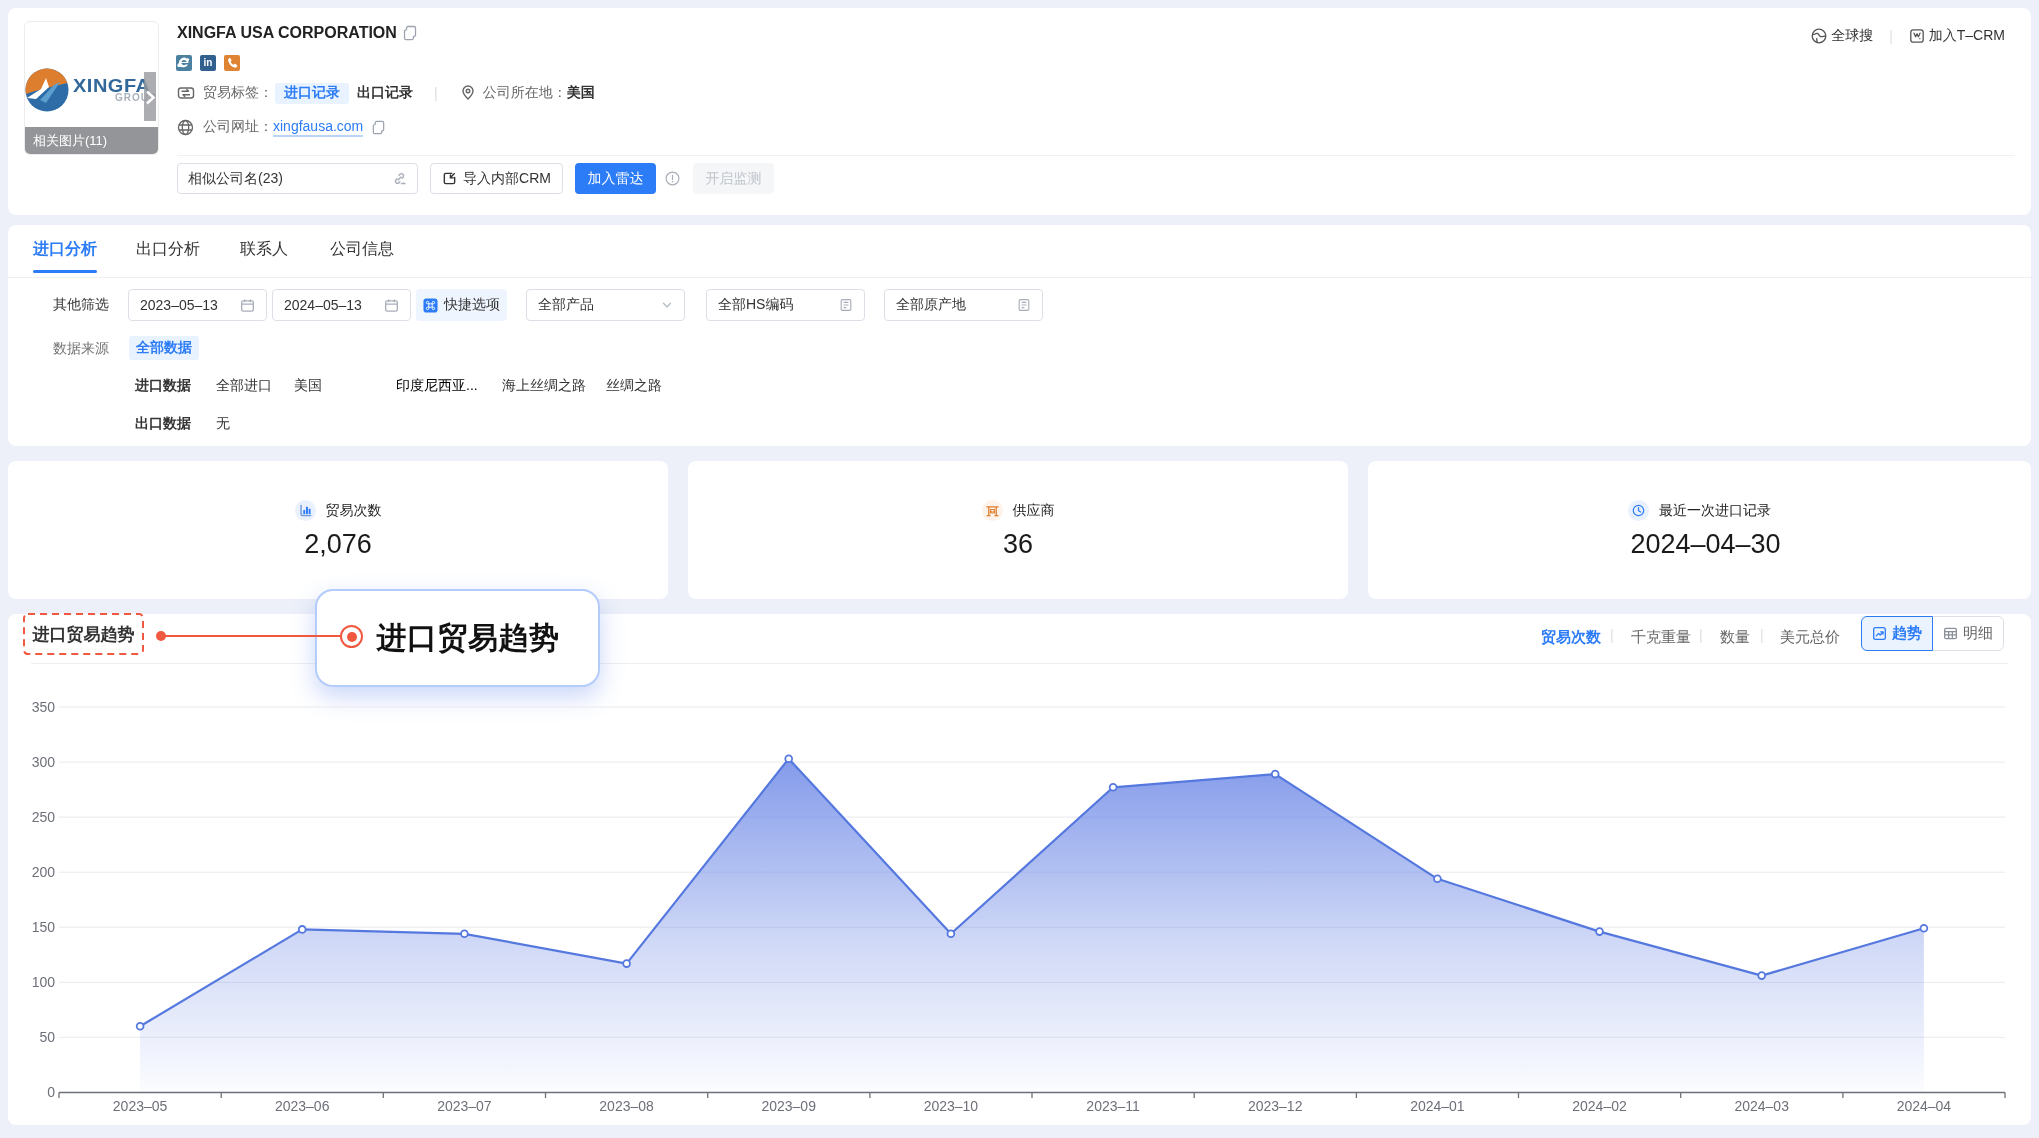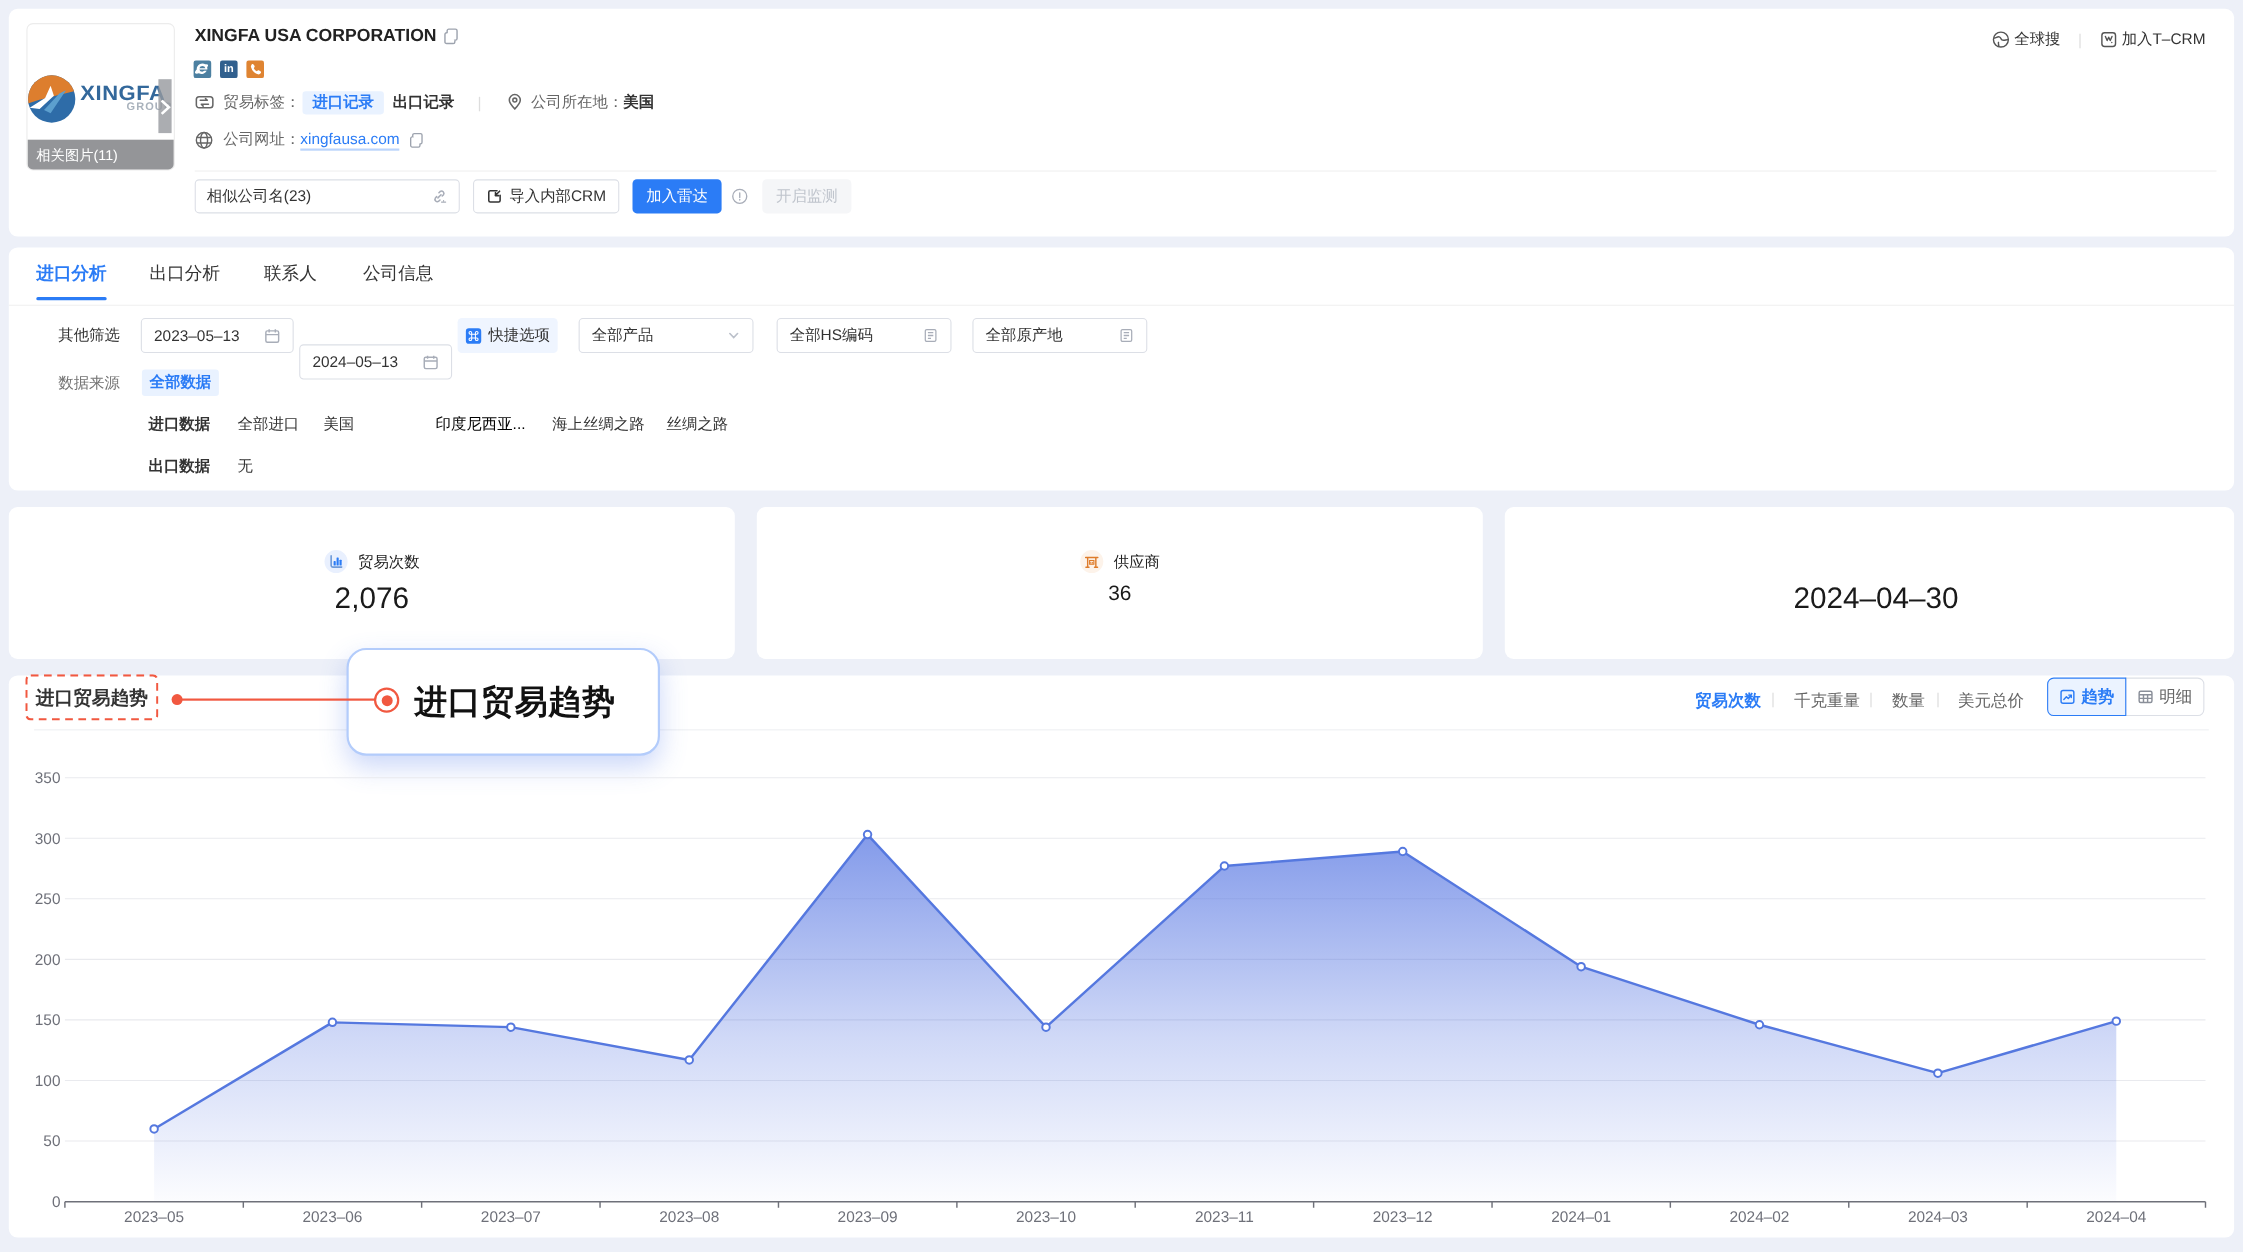--- a/index.html
+++ b/index.html
@@ -140,21 +140,21 @@
   <div class="abs" style="left:0;top:52px;width:2023px;height:1px;background:#F0F0F0;"></div>
 
   <div class="abs" style="left:45px;top:71px;color:#333;">其他筛选</div>
   <div class="abs row" style="left:120px;top:64px;width:139px;height:32px;border:1px solid #DCDFE6;border-radius:4px;padding:0 11px;justify-content:space-between;color:#333;">
     <span>2023–05–13</span>
     <svg width="15" height="15" viewBox="0 0 16 16" fill="none" stroke="#A8ADB8" stroke-width="1.4">
         <rect x="1.8" y="3" width="12.4" height="11" rx="1.5"></rect>
         <path d="M1.8 6.6h12.4M5 1.5v3M11 1.5v3"></path>
       </svg>
   </div>
-  <div class="abs row" style="left:264px;top:64px;width:139px;height:32px;border:1px solid #DCDFE6;border-radius:4px;padding:0 11px;justify-content:space-between;color:#333;margin-top:24px;">
+  <div class="abs row" style="left:264px;top:64px;width:139px;height:32px;border:1px solid #DCDFE6;border-radius:4px;padding:0 11px;justify-content:space-between;color:#333;">
     <span>2024–05–13</span>
     <svg width="15" height="15" viewBox="0 0 16 16" fill="none" stroke="#A8ADB8" stroke-width="1.4">
         <rect x="1.8" y="3" width="12.4" height="11" rx="1.5"></rect>
         <path d="M1.8 6.6h12.4M5 1.5v3M11 1.5v3"></path>
       </svg>
   </div>
   <div class="abs row" style="left:408px;top:64px;width:91px;height:32px;background:#EFF5FF;border-radius:4px;justify-content:center;color:#333;">
     <svg width="15" height="15" viewBox="0 0 16 16">
         <rect x="0.5" y="0.5" width="15" height="15" rx="3" fill="#2B7CF6"></rect>
         <path d="M6.2 6.2h3.6v3.6H6.2z M6.2 6.2V4.9a1.3 1.3 0 1 0-1.3 1.3z M9.8 6.2h1.3a1.3 1.3 0 1 0-1.3-1.3z M9.8 9.8v1.3a1.3 1.3 0 1 0 1.3-1.3z M6.2 9.8H4.9a1.3 1.3 0 1 0 1.3 1.3z" fill="none" stroke="#fff" stroke-width="1"></path>
@@ -214,22 +214,31 @@
   <div class="abs row" style="left:688px;top:39px;width:660px;justify-content:center;">
     <div class="row" style="width:21px;height:21px;border-radius:50%;background:#FDF3EA;justify-content:center;">
       <svg width="13" height="13" viewBox="0 0 14 14" fill="none" stroke="#DE7C2B" stroke-width="1.4">
           <path d="M1 3h12M3 3v9.6M11 3v9.6M1.3 12.6h3M9.7 12.6h3" stroke-linecap="round"></path>
           <rect x="4.9" y="6" width="4.2" height="3.6" stroke-width="1.1"></rect>
           <path d="M6.1 8.2v.1M7.9 8.2v.1" stroke-linecap="round" stroke-width="1.3"></path>
         </svg>
     </div>
     <span style="margin-left:10px;font-size:14px;color:#222;">供应商</span>
   </div>
-  <div class="abs" style="left:688px;top:68px;width:660px;text-align:center;font-size:19px;color:#1A1A1A;">36</div>
-
+  <div class="abs" style="left:688px;top:68px;width:660px;text-align:center;font-size:27px;color:#1A1A1A;">36</div>
+
+  <div class="abs row" style="left:1368px;top:39px;width:663px;justify-content:center;">
+    <div class="row" style="width:21px;height:21px;border-radius:50%;background:#E9F0FE;justify-content:center;">
+      <svg width="13" height="13" viewBox="0 0 14 14" fill="none" stroke="#2B7CF6" stroke-width="1.3">
+          <circle cx="7" cy="7" r="5.6"></circle>
+          <path d="M7 4v3.2l2.3 1.4" stroke-linecap="round"></path>
+        </svg>
+    </div>
+    <span style="margin-left:10px;font-size:14px;color:#222;">最近一次进口记录</span>
+  </div>
   <div class="abs" style="left:1368px;top:68px;width:675px;text-align:center;font-size:27px;color:#1A1A1A;">2024–04–30</div>
 </div>
 
 <div class="card" style="left:8px;top:614px;width:2023px;height:511px;"></div>
 <div id="chart" class="abs" style="left:0;top:0;width:2039px;height:882px;">
 
   <div class="abs" style="left:31px;top:663px;width:1977px;height:1px;background:#EEEFF2;"></div>
 
   <div class="abs row" style="left:23px;top:613px;width:121px;height:42px;justify-content:center;">
     <svg class="abs" style="left:0;top:0;" width="121" height="42" viewBox="0 0 121 42">

